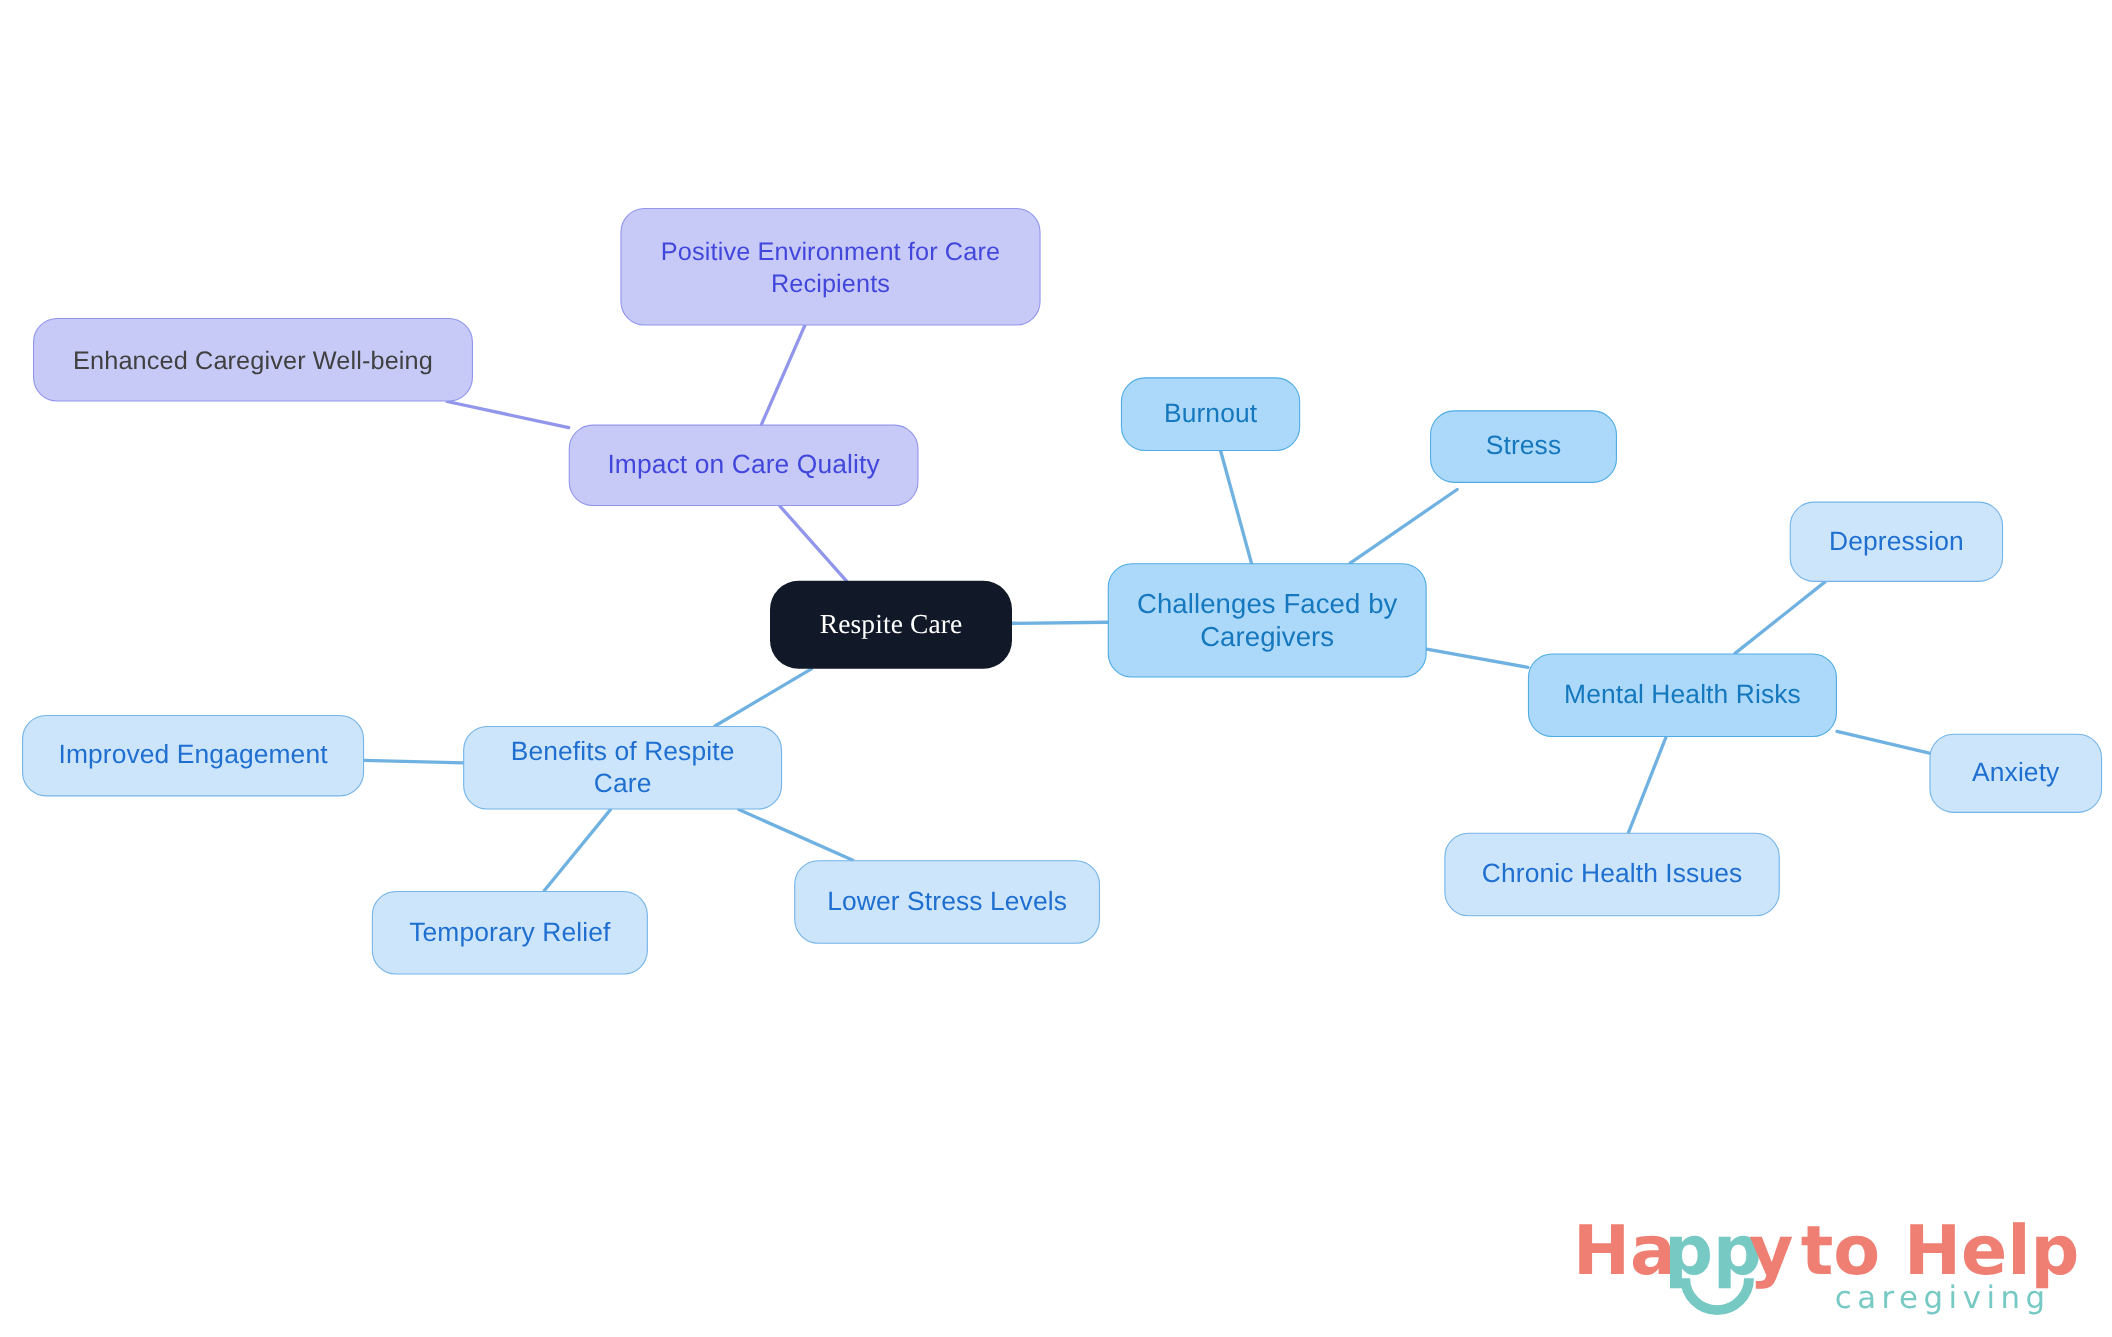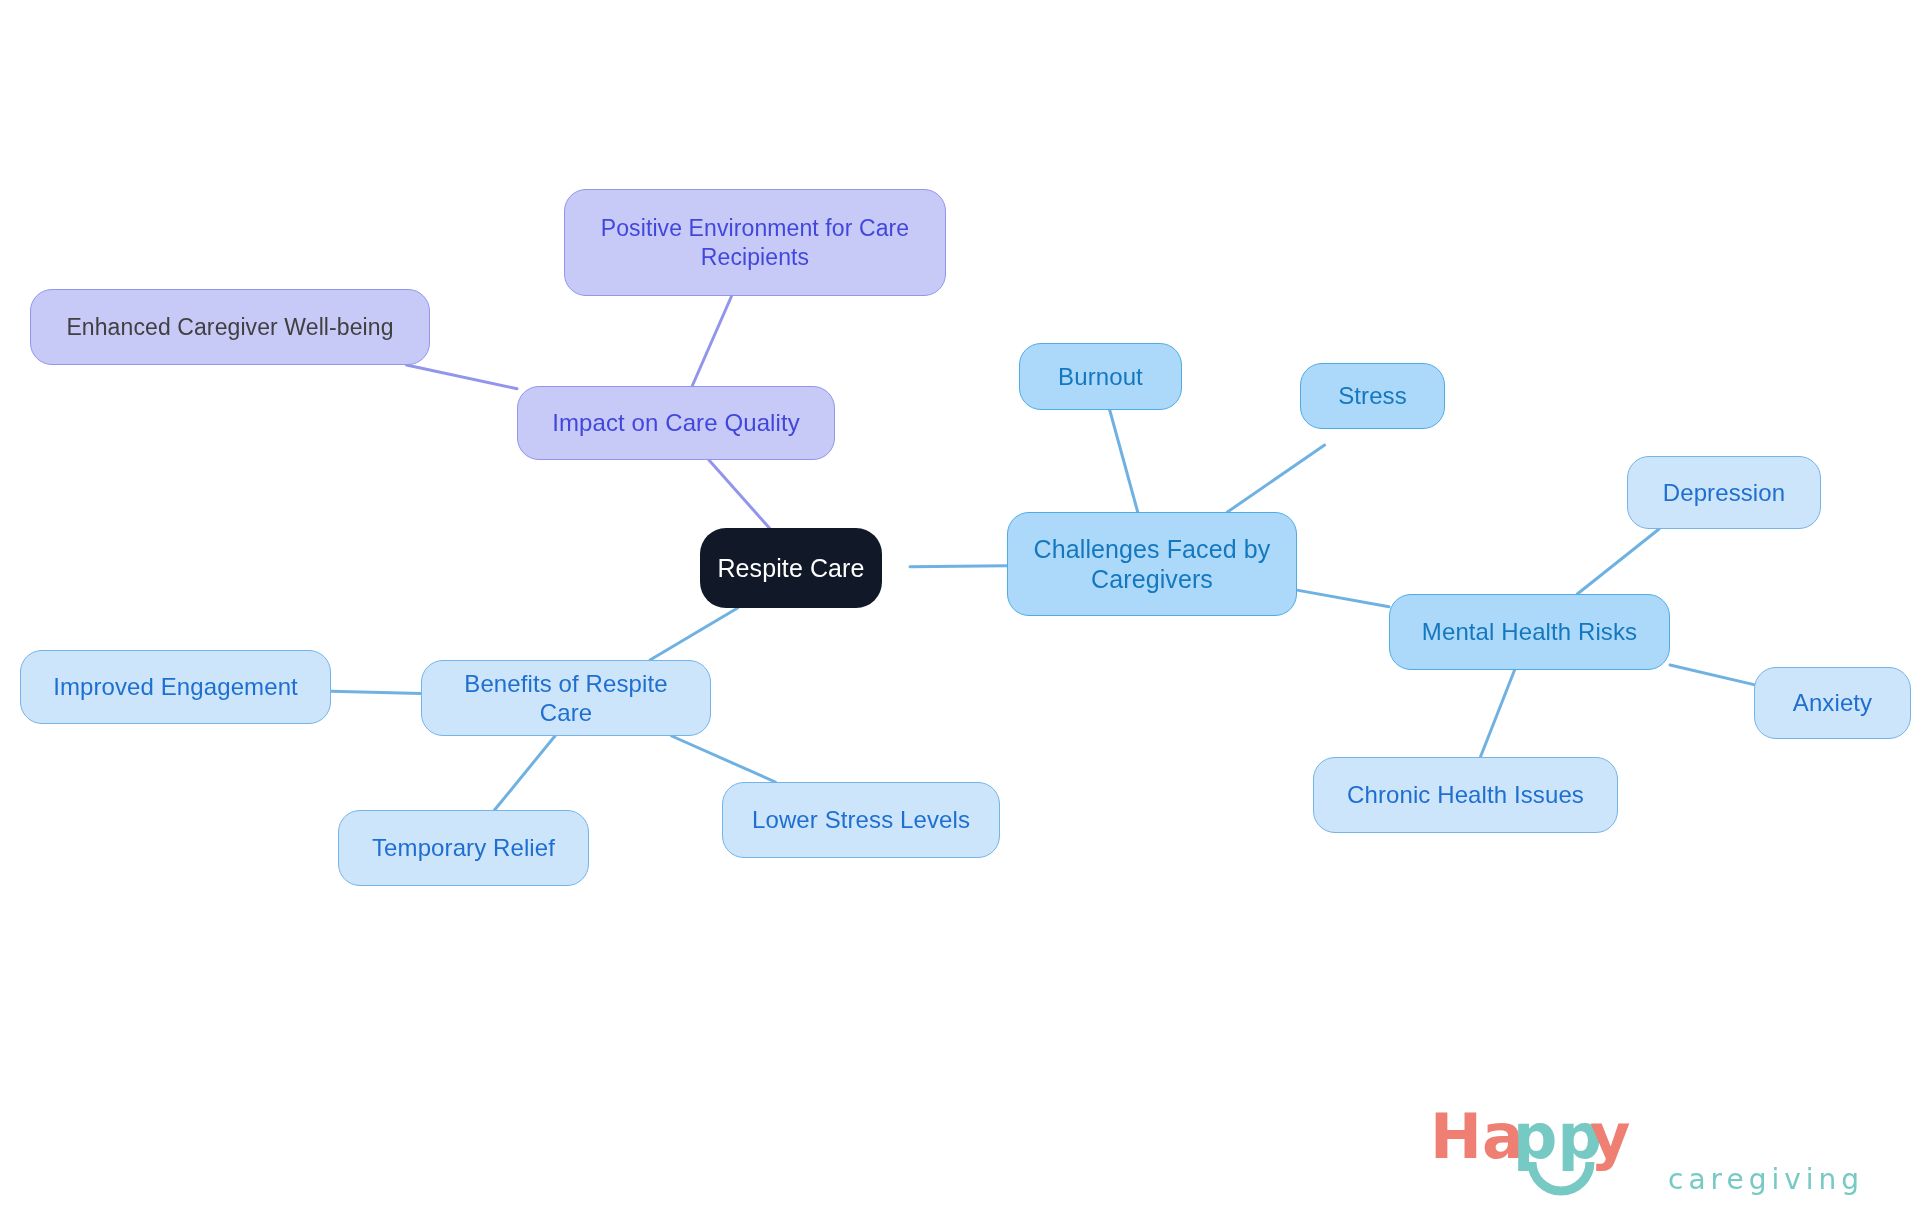--- a/index.html
+++ b/index.html
@@ -80,41 +80,42 @@
       <line x1="1297" y1="590.1192052980133" x2="1389" y2="606.6913907284768" stroke="#6FB2E2" stroke-width="3" stroke-linecap="round"></line>
       <line x1="1577.3064516129032" y1="594" x2="1659.0806451612902" y2="529" stroke="#6FB2E2" stroke-width="3" stroke-linecap="round"></line>
       <line x1="1670" y1="664.9224422442244" x2="1754" y2="684.6056105610561" stroke="#6FB2E2" stroke-width="3" stroke-linecap="round"></line>
       <line x1="1514.579754601227" y1="670" x2="1480.420245398773" y2="757" stroke="#6FB2E2" stroke-width="3" stroke-linecap="round"></line>
       <line x1="737.6153846153846" y1="608" x2="650.0153846153846" y2="660" stroke="#6FB2E2" stroke-width="3" stroke-linecap="round"></line>
       <line x1="421" y1="693.57856272838" x2="331" y2="691.1668696711328" stroke="#6FB2E2" stroke-width="3" stroke-linecap="round"></line>
       <line x1="554.9666666666667" y1="736" x2="494.53333333333336" y2="810" stroke="#6FB2E2" stroke-width="3" stroke-linecap="round"></line>
       <line x1="671.655737704918" y1="736" x2="775.344262295082" y2="782" stroke="#6FB2E2" stroke-width="3" stroke-linecap="round"></line>
     </svg>
   <div id="node-layer">
-      <div class="node root" style="left: 700px; top: 528px; width: 182px; height: 80px; background: rgb(17, 24, 39); border-color: transparent; color: rgb(255, 255, 255); font-size: 25px; border-width: 0px;">Respite Care</div>
+      <div class="node root" style="left: 700px; top: 528px; width: 220px; height: 80px; background: rgb(17, 24, 39); border-color: transparent; color: rgb(255, 255, 255); font-size: 25px; border-width: 0px; font-family: Liberation Serif, serif;">Respite Care</div>
       <div class="node" style="left: 517px; top: 386px; width: 318px; height: 74px; background: rgb(199, 202, 247); border-color: rgb(145, 150, 236); color: rgb(66, 71, 220); font-size: 24px;">Impact on Care Quality</div>
       <div class="node" style="left: 564px; top: 189px; width: 382px; height: 107px; background: rgb(199, 202, 247); border-color: rgb(145, 150, 236); color: rgb(66, 71, 220); font-size: 23px;">Positive Environment for Care
 Recipients</div>
       <div class="node" style="left: 30px; top: 289px; width: 400px; height: 76px; background: rgb(199, 202, 247); border-color: rgb(145, 150, 236); color: #404040; font-size: 23px;">Enhanced Caregiver Well-being</div>
       <div class="node" style="left: 1007px; top: 512px; width: 290px; height: 104px; background: rgb(172, 217, 249); border-color: rgb(79, 172, 228); color: rgb(21, 120, 190); font-size: 25px;">Challenges Faced by
 Caregivers</div>
       <div class="node" style="left: 1019px; top: 343px; width: 163px; height: 67px; background: rgb(172, 217, 249); border-color: rgb(79, 172, 228); color: rgb(21, 120, 190); font-size: 24px;">Burnout</div>
-      <div class="node" style="left: 1300px; top: 363px; width: 145px; height: 66px; background: rgb(172, 217, 249); border-color: rgb(79, 172, 228); color: rgb(21, 120, 190); font-size: 24px;">Stress</div>
+      <div class="node" style="left: 1300px; top: 373px; width: 170px; height: 66px; background: rgb(172, 217, 249); border-color: rgb(79, 172, 228); color: rgb(21, 120, 190); font-size: 24px;">Stress</div>
       <div class="node" style="left: 1389px; top: 594px; width: 281px; height: 76px; background: rgb(172, 217, 249); border-color: rgb(79, 172, 228); color: rgb(21, 120, 190); font-size: 24px;">Mental Health Risks</div>
       <div class="node" style="left: 1608px; top: 456px; width: 194px; height: 73px; background: rgb(204, 229, 251); border-color: rgb(116, 180, 232); color: rgb(31, 111, 208); font-size: 24px; margin-left: 19px;">Depression</div>
       <div class="node" style="left: 1754px; top: 667px; width: 157px; height: 72px; background: rgb(204, 229, 251); border-color: rgb(116, 180, 232); color: rgb(31, 111, 208); font-size: 24px;">Anxiety</div>
       <div class="node" style="left: 1313px; top: 757px; width: 305px; height: 76px; background: rgb(204, 229, 251); border-color: rgb(116, 180, 232); color: rgb(31, 111, 208); font-size: 24px;">Chronic Health Issues</div>
       <div class="node" style="left: 421px; top: 660px; width: 290px; height: 76px; background: rgb(204, 229, 251); border-color: rgb(116, 180, 232); color: rgb(31, 111, 208); font-size: 24px;">Benefits of Respite Care</div>
       <div class="node" style="left: 20px; top: 650px; width: 311px; height: 74px; background: rgb(204, 229, 251); border-color: rgb(116, 180, 232); color: rgb(31, 111, 208); font-size: 24px;">Improved Engagement</div>
       <div class="node" style="left: 338px; top: 810px; width: 251px; height: 76px; background: rgb(204, 229, 251); border-color: rgb(116, 180, 232); color: rgb(31, 111, 208); font-size: 24px;">Temporary Relief</div>
       <div class="node" style="left: 722px; top: 782px; width: 278px; height: 76px; background: rgb(204, 229, 251); border-color: rgb(116, 180, 232); color: rgb(31, 111, 208); font-size: 24px;">Lower Stress Levels</div>
     </div>
 
   <div class="logo" style="left:1430px; top:1100px; width:470px; height:110px;">
     <span class="logo-word" style="left: 0px; top: 0px; font-size: 62px; color: rgb(238, 127, 114);">Ha</span>
     <span class="logo-word" style="left: 83px; top: 0px; font-size: 62px; color: rgb(119, 201, 196);">pp</span>
     <span class="logo-word" style="left: 160px; top: 0px; font-size: 62px; color: rgb(238, 127, 114);">y</span>
+    <span class="logo-word" style="left: 207px; top: 0px; font-size: 62px; color: rgb(238, 127, 114);">to Help</span>
     <svg style="position:absolute; left:96px; top:58px;" width="70" height="44" viewBox="0 0 70 44">
       <path d="M6 4 A 29 29 0 0 0 64 4" fill="none" stroke-width="9" stroke-linecap="butt" stroke="#77C9C4"></path>
     </svg>
     <span class="logo-sub" style="left: 238px; top: 63px; font-size: 28px; color: rgb(119, 201, 196);">caregiving</span>
   </div>
 </div>
 
 </body></html>

